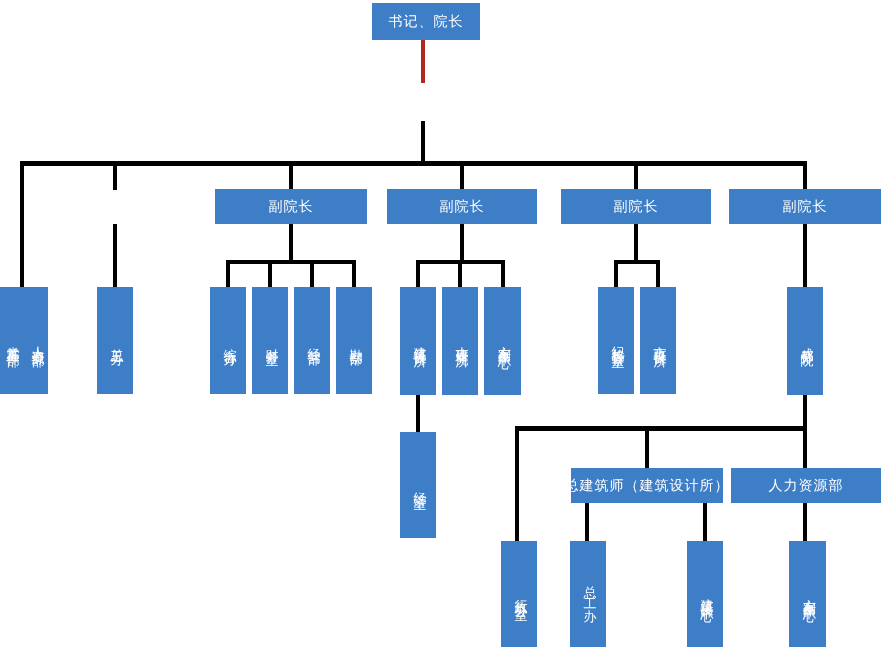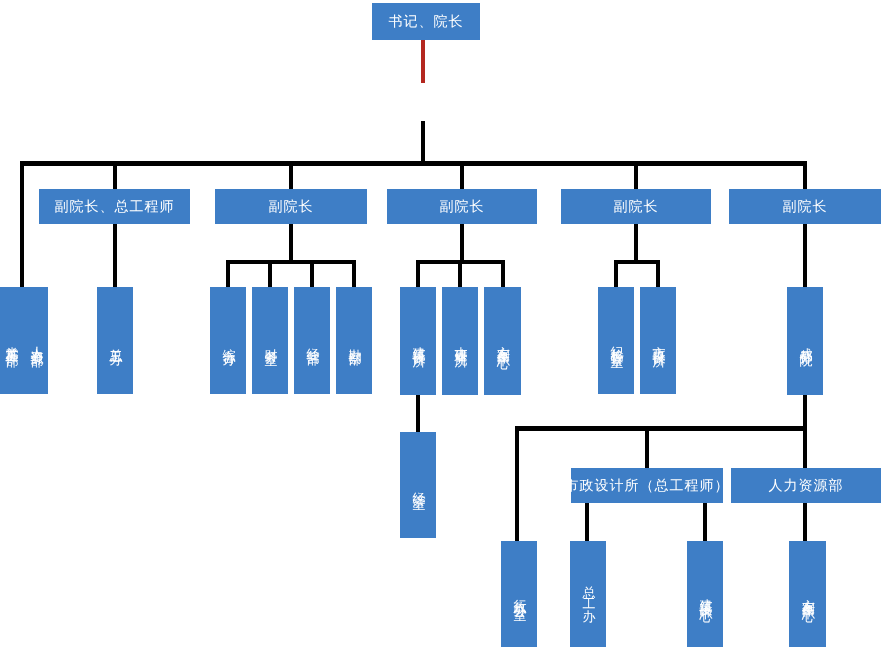--- a/index.html
+++ b/index.html
@@ -17,20 +17,21 @@
   }
   .box {
     position: absolute;
     background: var(--node-fill, #3E7EC6);
     color: var(--node-text, #ffffff);
     display: flex;
     align-items: center;
     justify-content: center;
     box-sizing: border-box;
     text-align: center;
+    font-family: Liberation Mono, monospace;
   }
   .box.h {
     font-size: 14px;
     letter-spacing: 1px;
     white-space: nowrap;
   }
   .box.v {
     writing-mode: vertical-rl;
     text-orientation: mixed;
     font-size: 13px;
@@ -103,21 +104,20 @@
   <div class="line" style="left:515px;top:431px;width:4px;height:110px"></div>
   <div class="line" style="left:645px;top:431px;width:4px;height:37px"></div>
   <div class="line" style="left:803px;top:431px;width:4px;height:37px"></div>
 
   <div class="line" style="left:585px;top:503px;width:4px;height:38px"></div>
   <div class="line" style="left:703px;top:503px;width:4px;height:38px"></div>
   <div class="line" style="left:803px;top:503px;width:4px;height:38px"></div>
 
   <div class="box h" style="left:372px;top:3px;width:108px;height:37px">书记、院长</div>
 
-  <div class="box h" style="left:39px;top:189px;width:151px;height:35px">副院长、总工程师</div>
   <div class="box h" style="left:215px;top:189px;width:152px;height:35px">副院长</div>
   <div class="box h" style="left:387px;top:189px;width:150px;height:35px">副院长</div>
   <div class="box h" style="left:561px;top:189px;width:150px;height:35px">副院长</div>
   <div class="box h" style="left:729px;top:189px;width:152px;height:35px">副院长</div>
 
   <div class="box dual" style="left:0px;top:287px;width:48px;height:107px">
     <span>党群工作部</span>
     <span>人力资源部</span>
   </div>
   <div class="box v" style="left:97px;top:287px;width:36px;height:107px">总工办</div>
@@ -126,21 +126,21 @@
   <div class="box v" style="left:294px;top:287px;width:36px;height:107px">经营部</div>
   <div class="box v" style="left:336px;top:287px;width:36px;height:107px">勘察部</div>
   <div class="box v" style="left:400px;top:287px;width:36px;height:108px">建筑设计所</div>
   <div class="box v" style="left:442px;top:287px;width:36px;height:108px">古建研究所</div>
   <div class="box v" style="left:484px;top:287px;width:37px;height:108px">方案创作中心</div>
   <div class="box v" style="left:598px;top:287px;width:36px;height:107px">纪检督察室</div>
   <div class="box v" style="left:640px;top:287px;width:36px;height:107px">市政设计所</div>
   <div class="box v" style="left:787px;top:287px;width:36px;height:108px">成都分院</div>
 
   <div class="box v" style="left:400px;top:432px;width:36px;height:106px">经济室</div>
-  <div class="box h" style="left:571px;top:468px;width:152px;height:35px">市政设计所（总工程师）</div>
+  <div class="box h" style="left:571px;top:468px;width:152px;height:35px">总建筑师（建筑设计所）</div>
   <div class="box h" style="left:731px;top:468px;width:150px;height:35px">人力资源部</div>
 
   <div class="box v" style="left:501px;top:541px;width:36px;height:106px">行政办公室</div>
   <div class="box v spaced" style="left:570px;top:541px;width:36px;height:106px">总工办</div>
   <div class="box v" style="left:687px;top:541px;width:36px;height:106px">建筑设计中心</div>
   <div class="box v" style="left:789px;top:541px;width:37px;height:106px">方案创作中心</div>
 
 </div>
 
 </body></html>

